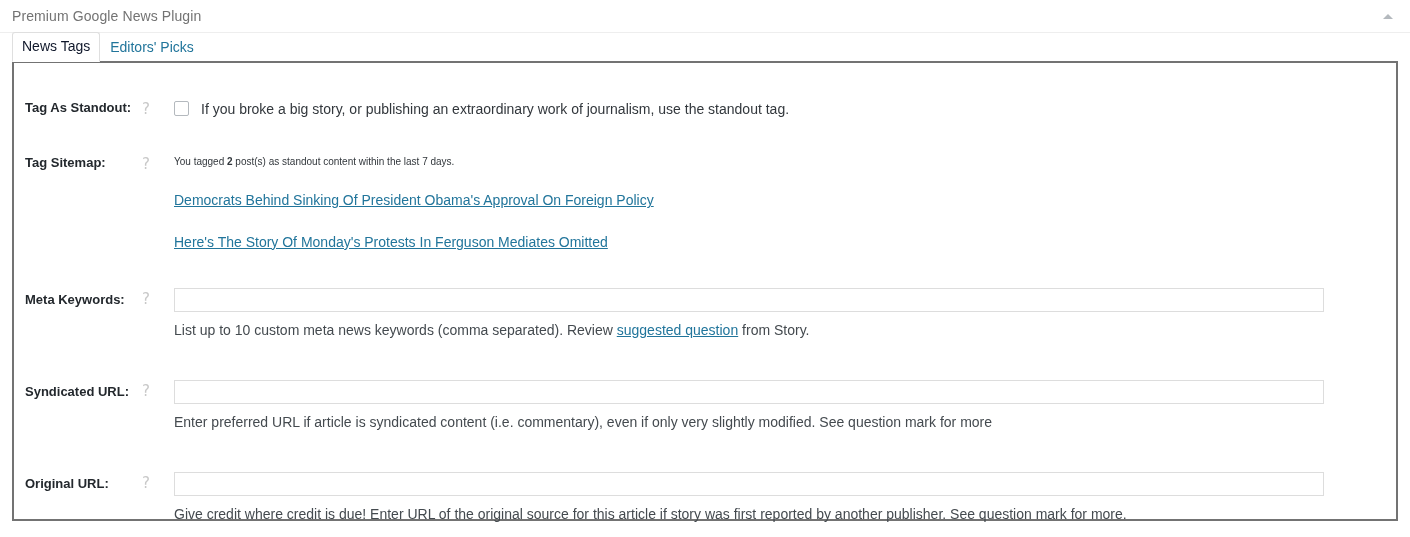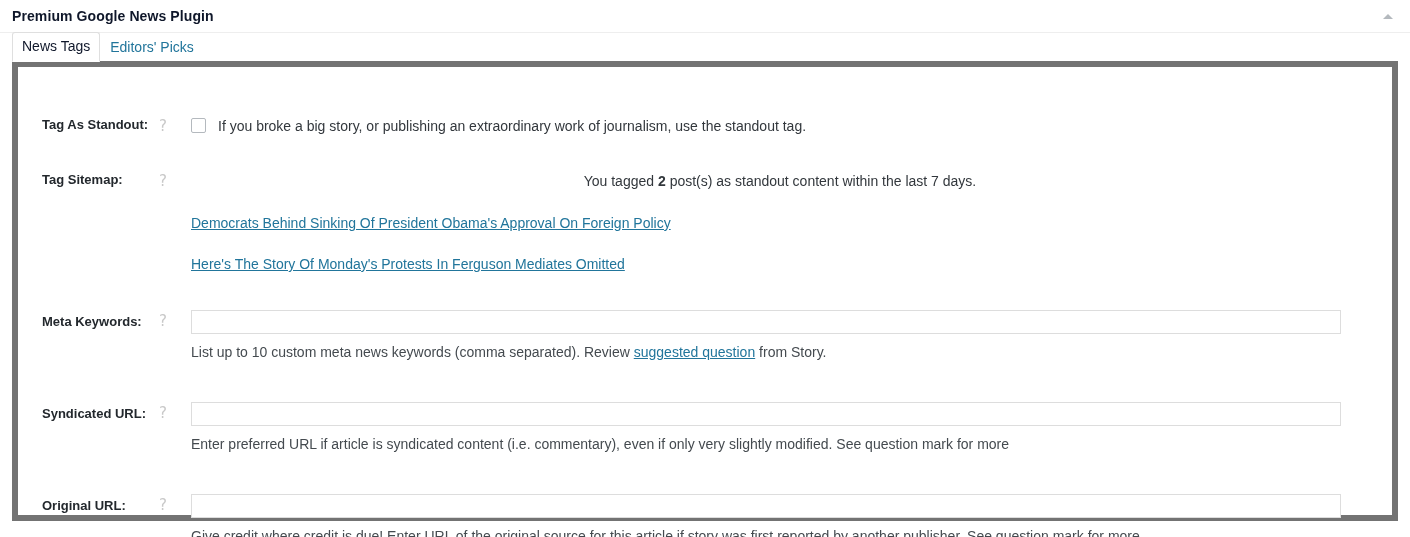--- a/index.html
+++ b/index.html
@@ -28,22 +28,22 @@
     position: relative;
     height: 33px;
     box-sizing: border-box;
     border-bottom: 1px solid #eeeeee;
     padding: 0 12px;
     display: flex;
     align-items: center;
   }
   .metabox-title {
     font-size: 14px;
-    font-weight: bold;
-    color: #0f172a;
+    font-weight: normal;
+    color: #737373;
     line-height: 1;
     letter-spacing: 0.1px;
   }
   .toggle-handle {
     position: absolute;
     right: 10px;
     top: 50%;
     transform: translateY(-50%);
     width: 24px;
     height: 24px;
@@ -91,26 +91,26 @@
     border-bottom: 1px solid #ffffff;
     border-radius: 3px 3px 0 0;
     z-index: 3;
     margin-bottom: -1px;
     padding-bottom: 8px;
   }
 
   
   .panel {
     margin: 0 12px 0 12px;
-    border: 6px solid #737373;
+    border: 2px solid #737373;
     background: #ffffff;
     box-sizing: border-box;
     height: 460px;
     position: relative;
-    padding: 13px;
+    padding: 0;
   }
 
   .field-row {
     display: flex;
     align-items: flex-start;
     position: relative;
   }
   .field-label {
     width: 128px;
     flex: 0 0 128px;
@@ -156,24 +156,23 @@
     cursor: pointer;
     box-sizing: border-box;
   }
   .cb-text {
     font-size: 14px;
     line-height: 1.35;
     color: #32373c;
   }
 
   .tracker-line {
-    font-size: 14px;
+    font-size: 10px;
     line-height: 1.35;
     color: #32373c;
-    text-align: center;
   }
   .tracker-line b { font-weight: bold; }
   .tracker-link {
     display: inline-block;
     font-size: 14px;
     color: #21759b;
     text-decoration: underline;
     margin-top: 23px;
     line-height: 1.3;
     cursor: pointer;

